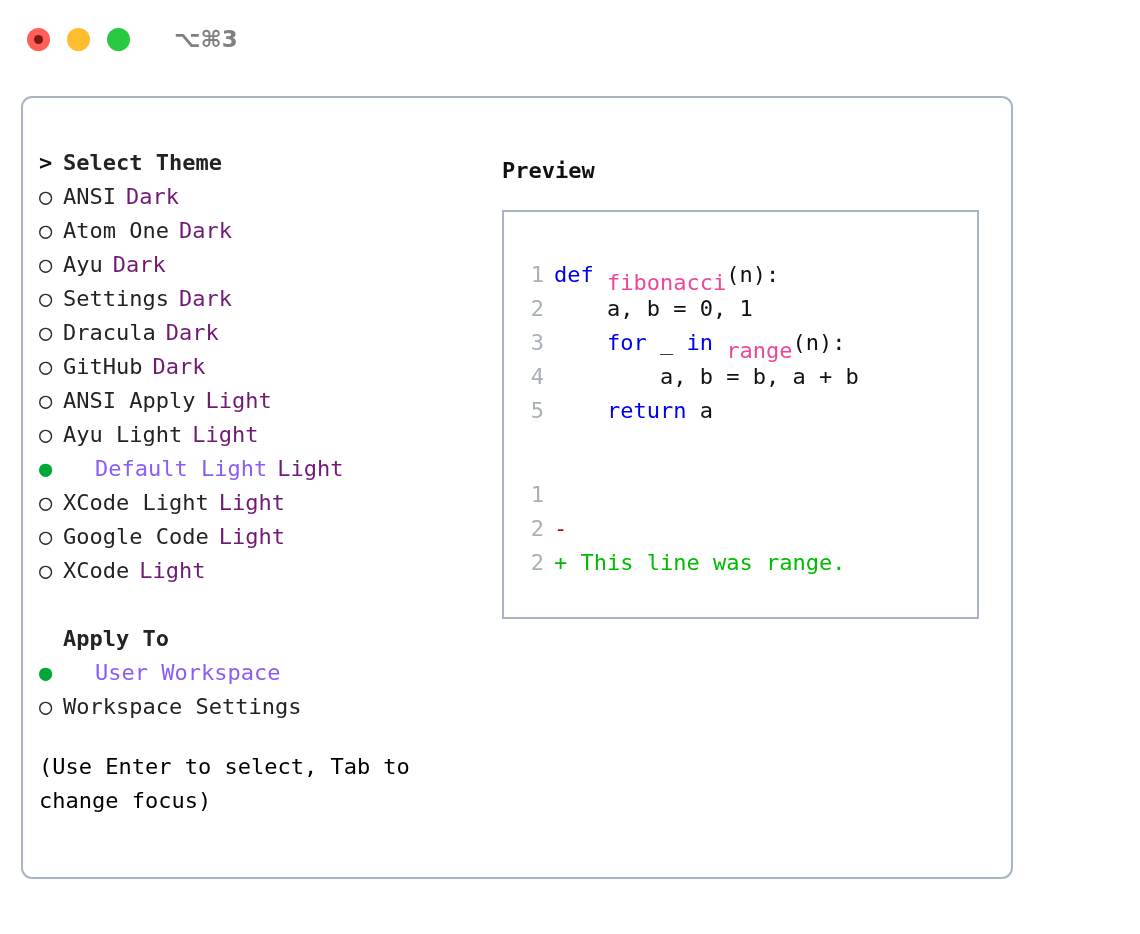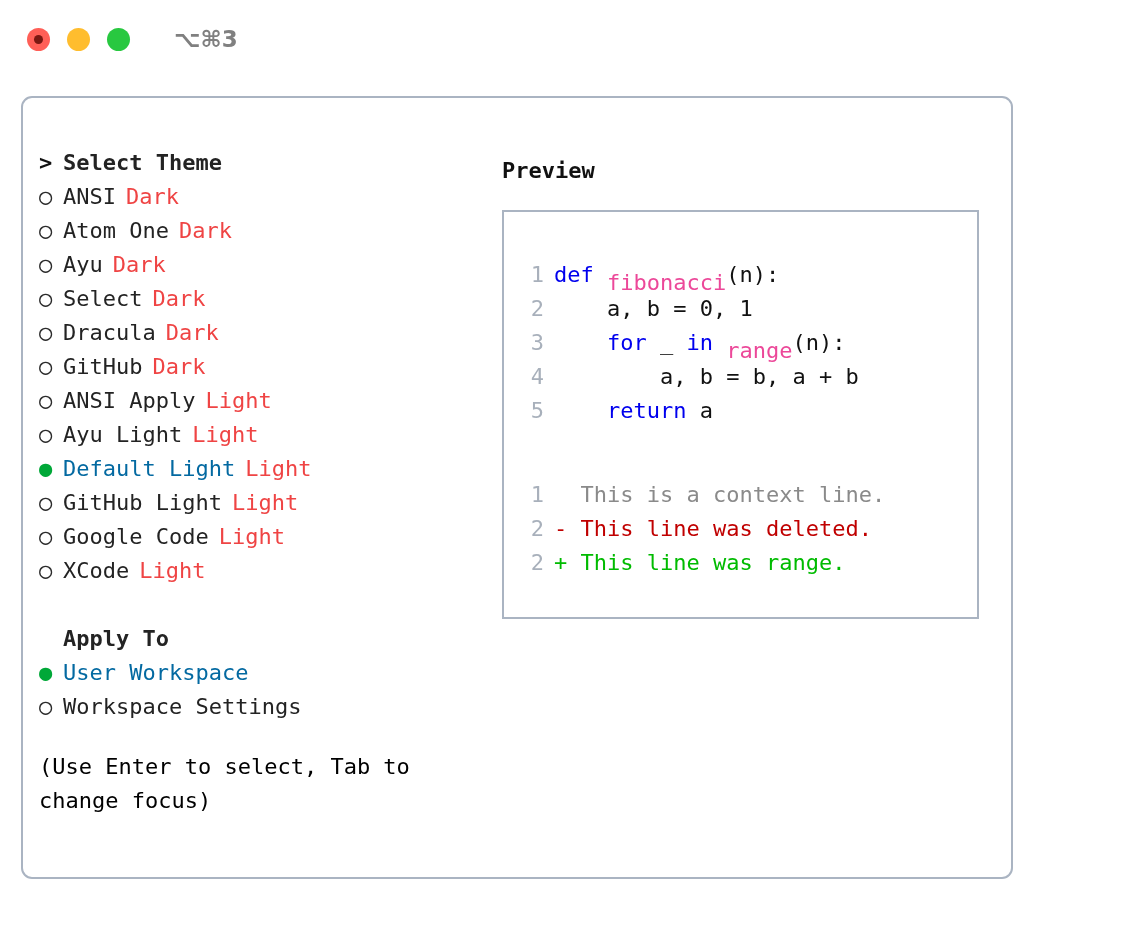--- a/index.html
+++ b/index.html
@@ -98,23 +98,23 @@
   .marker {
     display: inline-block;
     width: 24px;
     flex: 0 0 24px;
     font-size: 22px;
     color: #2b2b2b;
   }
   .marker.selected { color: #00a838; }
   .marker.blank { color: transparent; }
   .label { color: #232323; }
-  .label.selected { color: #0369a1; }
+  .label.selected { color: #8b5cf6; margin-left: 32px; }
   .badge {
-    color: #ef4444;
+    color: #701a75;
     margin-left: 10px;
   }
   #select-theme-header {
     font-weight: bold;
     color: #111111;
   }
   #select-theme-header .marker { font-weight: bold; color:#111111; }
   #apply-to-header {
     font-weight: bold;
     color: #1d1d1d;
@@ -215,21 +215,21 @@
         <span class="label">Atom One</span>
         <span class="badge">Dark</span>
       </div>
       <div class="row">
         <span class="marker">○</span>
         <span class="label">Ayu</span>
         <span class="badge">Dark</span>
       </div>
       <div class="row">
         <span class="marker">○</span>
-        <span class="label">Select</span>
+        <span class="label">Settings</span>
         <span class="badge">Dark</span>
       </div>
       <div class="row">
         <span class="marker">○</span>
         <span class="label">Dracula</span>
         <span class="badge">Dark</span>
       </div>
       <div class="row">
         <span class="marker">○</span>
         <span class="label">GitHub</span>
@@ -245,21 +245,21 @@
         <span class="label">Ayu Light</span>
         <span class="badge">Light</span>
       </div>
       <div class="row">
         <span class="marker selected">●</span>
         <span class="label selected">Default Light</span>
         <span class="badge">Light</span>
       </div>
       <div class="row">
         <span class="marker">○</span>
-        <span class="label">GitHub Light</span>
+        <span class="label">XCode Light</span>
         <span class="badge">Light</span>
       </div>
       <div class="row">
         <span class="marker">○</span>
         <span class="label">Google Code</span>
         <span class="badge">Light</span>
       </div>
       <div class="row">
         <span class="marker">○</span>
         <span class="label">XCode</span>
@@ -313,25 +313,25 @@
           <div class="code-line">
             <span class="lineno">5</span>
             <span class="tok-plain">    </span><span class="tok-kw">return</span><span class="tok-plain"> a</span>
           </div>
 
           <div class="blank-line"></div>
           <div class="blank-line" style="height:16px"></div>
 
           <div class="code-line">
             <span class="lineno">1</span>
-            <span class="diff-ctx">  </span><span class="diff-ctx">This is a context line.</span>
+            <span class="diff-ctx">  </span>
           </div>
           <div class="code-line">
             <span class="lineno">2</span>
-            <span class="diff-del">- </span><span class="diff-del">This line was deleted.</span>
+            <span class="diff-del">- </span>
           </div>
           <div class="code-line">
             <span class="lineno">2</span>
             <span class="diff-add">+ </span><span class="diff-add">This line was range.</span>
           </div>
 
         </div>
       </div>
     </div>
 

